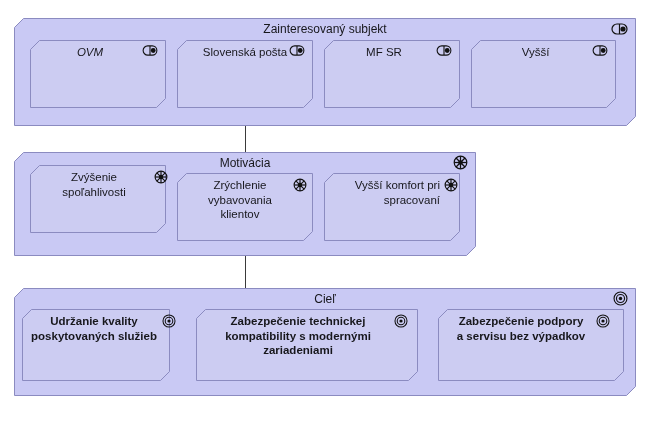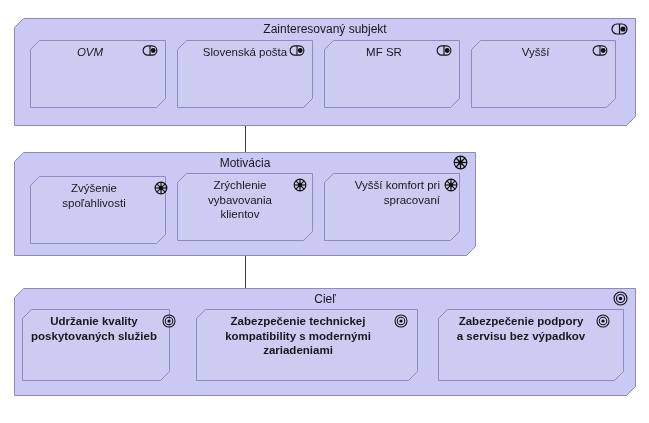--- a/index.html
+++ b/index.html
@@ -180,21 +180,21 @@
         <circle cx="10" cy="10" r="3.1" fill="#111"></circle>
         <g stroke="#111" stroke-width="1.7">
           <line x1="10" y1="1.6" x2="10" y2="18.4"></line>
           <line x1="1.6" y1="10" x2="18.4" y2="10"></line>
           <line x1="4.05" y1="4.05" x2="15.95" y2="15.95"></line>
           <line x1="15.95" y1="4.05" x2="4.05" y2="15.95"></line>
         </g>
       </svg>
     </span>
 
-    <div class="node" style="left:16px; top:24px; width:144px; height:68px;">
+    <div class="node" style="left:16px; top:13px; width:144px; height:68px;">
       <svg class="arch-outline" width="136" height="68" viewBox="0 0 136 68">
         <polygon points="9.5,0.5 135.5,0.5 135.5,58.5 126.5,67.5 0.5,67.5 0.5,9.5"></polygon>
       </svg>
       <div class="node-label" style="padding-right:22px; padding-left:6px;">Zvýšenie spoľahlivosti</div>
       <span class="node-icon" style="right:6px;">
         <svg class="icon-svg" width="14" height="14" viewBox="0 0 20 20">
           <circle cx="10" cy="10" r="8.4" fill="none" stroke="#111" stroke-width="1.6"></circle>
           <circle cx="10" cy="10" r="3.1" fill="#111"></circle>
           <g stroke="#111" stroke-width="1.7">
             <line x1="10" y1="1.6" x2="10" y2="18.4"></line>

